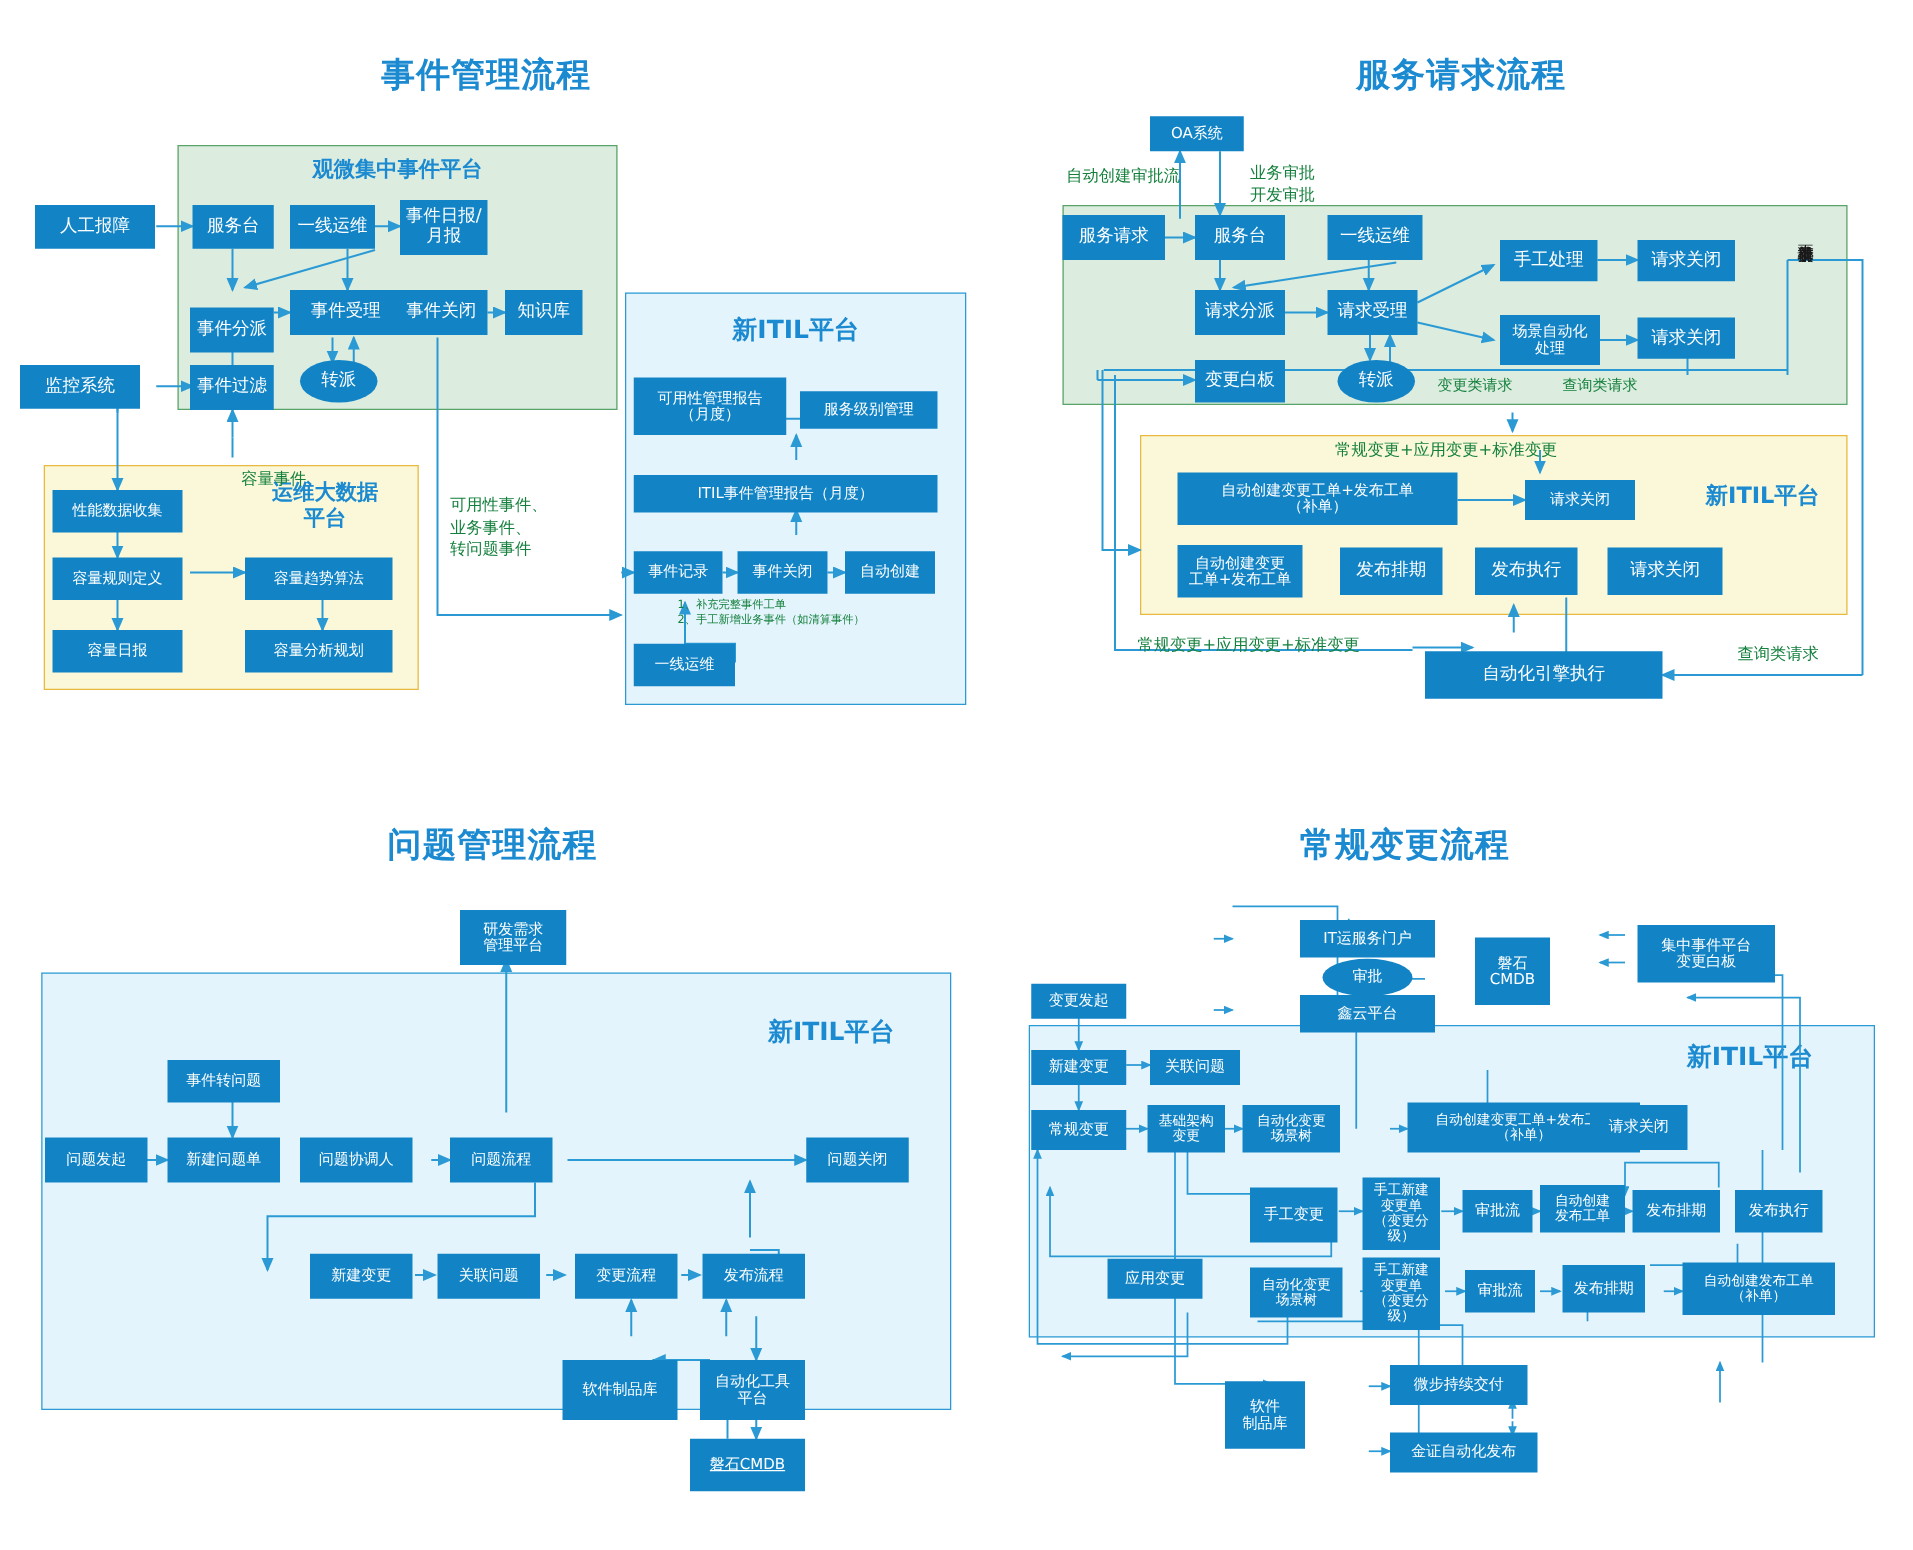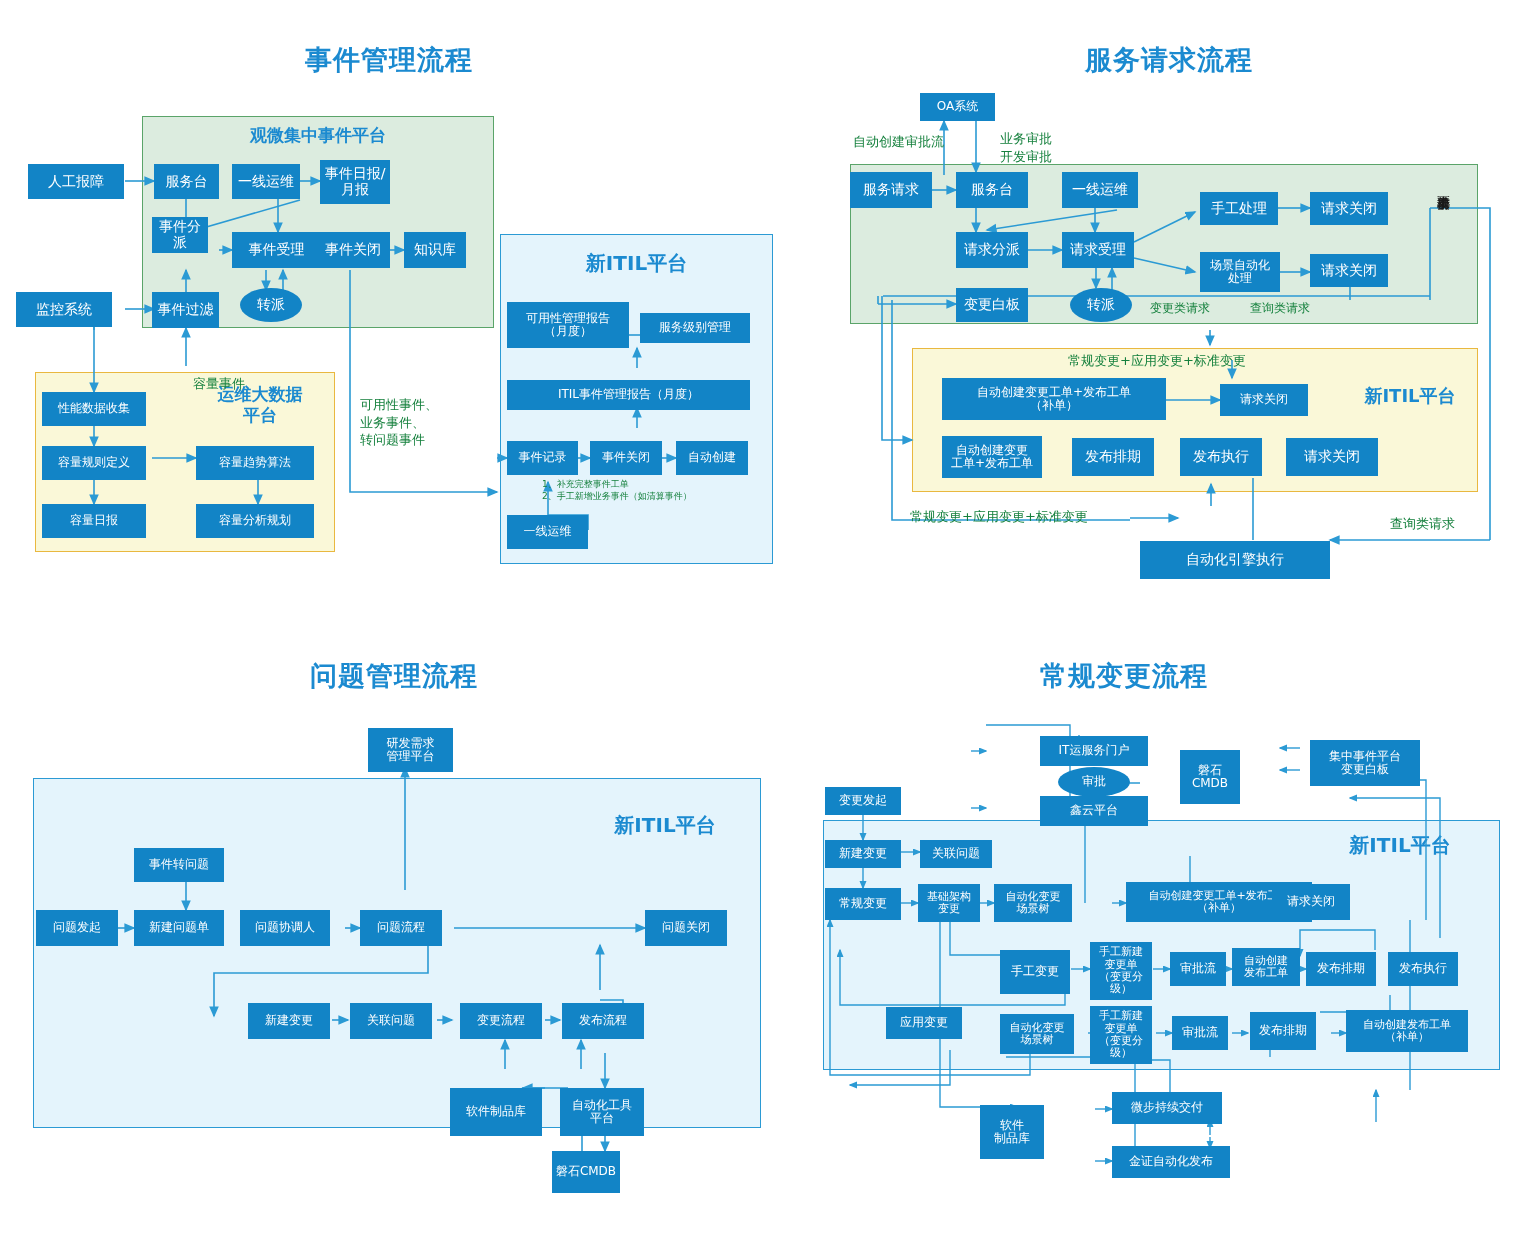--- a/index.html
+++ b/index.html
@@ -79,21 +79,21 @@
         <path d="M588,530 L588,515 L548,515"></path>
       </g>
     </svg>
 
     <div class="node" style="left:28px;top:164px;width:96px;height:35px;">人工报障</div>
     <div class="node" style="left:154px;top:164px;width:65px;height:35px;">服务台</div>
     <div class="node" style="left:232px;top:164px;width:68px;height:35px;">一线运维</div>
     <div class="node" style="left:320px;top:160px;width:70px;height:44px;white-space:pre-line;"><span>事件日报/
 月报</span></div>
 
-    <div class="node" style="left:152px;top:217px;width:56px;height:36px;">事件分派</div>
+    <div class="node" style="left:152px;top:246px;width:67px;height:36px;">事件分派</div>
     <div class="node" style="left:232px;top:232px;width:89px;height:36px;">事件受理</div>
     <div class="node" style="left:316px;top:232px;width:74px;height:36px;">事件关闭</div>
     <div class="node" style="left:404px;top:232px;width:62px;height:36px;">知识库</div>
 
     <div class="node" style="left:16px;top:292px;width:96px;height:35px;">监控系统</div>
     <div class="node" style="left:152px;top:292px;width:67px;height:36px;">事件过滤</div>
     <div class="node ellipse" style="left:240px;top:288px;width:62px;height:34px;">转派</div>
 
     <div class="node sm" style="left:42px;top:392px;width:104px;height:34px;">性能数据收集</div>
     <div class="node sm" style="left:42px;top:446px;width:104px;height:34px;">容量规则定义</div>
@@ -183,21 +183,21 @@
     <div class="node" style="left:520px;top:254px;width:78px;height:33px;">请求关闭</div>
 
     <div class="node sm" style="left:152px;top:378px;width:224px;height:42px;white-space:pre-line;"><span>自动创建变更工单+发布工单
 （补单）</span></div>
     <div class="node sm" style="left:430px;top:384px;width:88px;height:32px;">请求关闭</div>
     <div class="node sm" style="left:152px;top:436px;width:100px;height:42px;white-space:pre-line;"><span>自动创建变更
 工单+发布工单</span></div>
     <div class="node" style="left:282px;top:438px;width:82px;height:38px;">发布排期</div>
     <div class="node" style="left:390px;top:438px;width:82px;height:38px;">发布执行</div>
     <div class="node" style="left:496px;top:438px;width:92px;height:38px;">请求关闭</div>
-    <div class="node" style="left:350px;top:521px;width:190px;height:38px;margin-top:20px;">自动化引擎执行</div>
+    <div class="node" style="left:350px;top:521px;width:190px;height:38px;">自动化引擎执行</div>
 
     <div class="note" style="left:63px;top:133px;">自动创建审批流</div>
     <div class="note" style="left:210px;top:130px;"><span>业务审批
 开发审批</span></div>
     <div class="note sm" style="left:360px;top:300px;font-size:12px;">变更类请求</div>
     <div class="note sm" style="left:460px;top:300px;font-size:12px;">查询类请求</div>
     <div class="vtext" style="left:644px;top:186px;font-size:13px;">变更类请求补单</div>
     <div class="note" style="left:278px;top:352px;font-size:13px;">常规变更+应用变更+标准变更</div>
     <div class="note" style="left:120px;top:508px;font-size:13px;">常规变更+应用变更+标准变更</div>
     <div class="note" style="left:600px;top:515px;font-size:13px;">查询类请求</div>
@@ -250,21 +250,21 @@
     <div class="node sm" style="left:240px;top:290px;width:90px;height:36px;">问题协调人</div>
     <div class="node sm" style="left:360px;top:290px;width:82px;height:36px;">问题流程</div>
     <div class="node sm" style="left:645px;top:290px;width:82px;height:36px;">问题关闭</div>
     <div class="node sm" style="left:248px;top:383px;width:82px;height:36px;">新建变更</div>
     <div class="node sm" style="left:350px;top:383px;width:82px;height:36px;">关联问题</div>
     <div class="node sm" style="left:460px;top:383px;width:82px;height:36px;">变更流程</div>
     <div class="node sm" style="left:562px;top:383px;width:82px;height:36px;">发布流程</div>
     <div class="node sm" style="left:450px;top:468px;width:92px;height:48px;">软件制品库</div>
     <div class="node sm" style="left:560px;top:468px;width:84px;height:48px;white-space:pre-line;"><span>自动化工具
 平台</span></div>
-    <div class="node sm" style="left:552px;top:531px;width:68px;height:42px;">磐石CMDB</div>
+    <div class="node sm" style="left:552px;top:531px;width:92px;height:42px;text-decoration:underline;">磐石CMDB</div>
   </div>
 
   <div class="panel" style="left:790px;top:620px;width:740px;height:620px;">
     <div class="title" style="left:250px;top:38px;">常规变更流程</div>
 
     <div class="container c-blue" style="left:33px;top:200px;width:677px;height:250px;"></div>
     <div class="c-label" style="left:540px;top:212px;width:140px;font-size:20px;">新ITIL平台</div>
 
     <svg class="edges" width="740" height="620">
       <defs>

